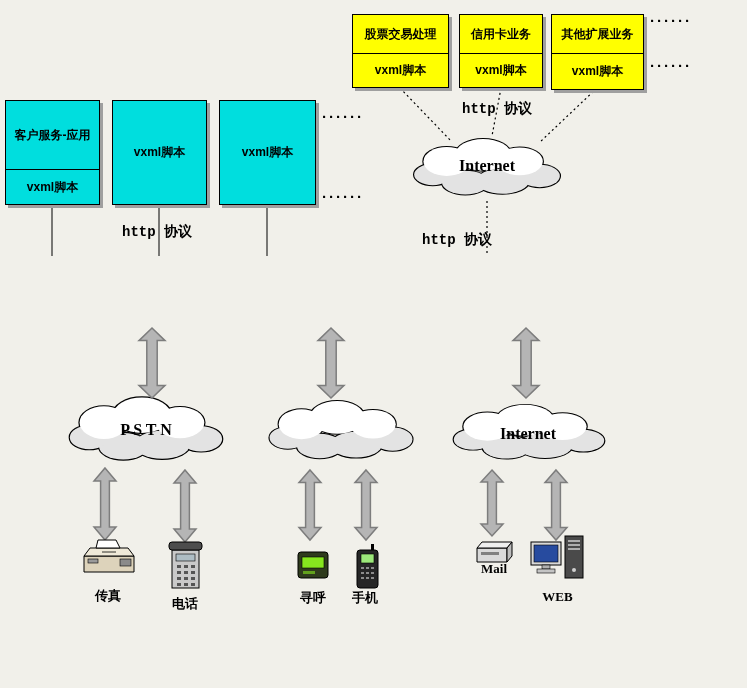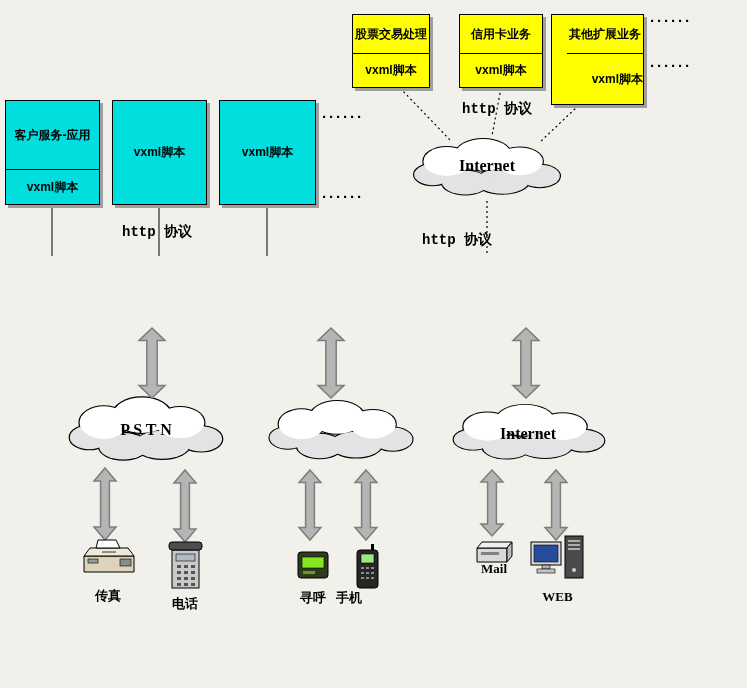--- a/index.html
+++ b/index.html
@@ -158,29 +158,29 @@
       <line x1="37" y1="9" x2="49" y2="9" stroke="#cfcfcf" stroke-width="1.5"></line>
       <line x1="37" y1="13" x2="49" y2="13" stroke="#cfcfcf" stroke-width="1.5"></line>
       <circle cx="43" cy="34" r="2" fill="#cfcfcf"></circle>
       <rect x="0" y="6" width="30" height="23" fill="#d9d9d9" stroke="#000"></rect>
       <rect x="3" y="9" width="24" height="17" fill="#274b9f" stroke="#000" stroke-width="0.6"></rect>
       <rect x="11" y="29" width="8" height="4" fill="#b0b0b0" stroke="#000" stroke-width="0.6"></rect>
       <rect x="6" y="33" width="18" height="4" fill="#c4c4c4" stroke="#000" stroke-width="0.6"></rect>
     </g>
   </svg>
 
-  <div class="svc-box yellow" style="left:352px; top:14px; width:78px; height:74px;">
+  <div class="svc-box yellow" style="left:352px; top:14px; width:97px; height:74px;">
     <div class="svc-title">股票交易处理</div>
     <div class="svc-script">vxml脚本</div>
   </div>
   <div class="svc-box yellow" style="left:459px; top:14px; width:84px; height:74px;">
     <div class="svc-title">信用卡业务</div>
     <div class="svc-script">vxml脚本</div>
   </div>
-  <div class="svc-box yellow" style="left:551px; top:14px; width:93px; height:91px;align-items:flex-end;">
+  <div class="svc-box yellow" style="left:551px; top:14px; width:93px; height:76px;">
     <div class="svc-title">其他扩展业务</div>
     <div class="svc-script">vxml脚本</div>
   </div>
 
   <div class="svc-box cyan" style="left:5px; top:100px; width:95px; height:105px;">
     <div class="svc-title">客户服务-应用</div>
     <div class="svc-script">vxml脚本</div>
   </div>
   <div class="svc-box cyan" style="left:112px; top:100px; width:95px; height:105px;">
     <div class="svc-script">vxml脚本</div>
@@ -199,17 +199,17 @@
   <div class="abs center http-label" style="left:409px; top:231px; width:96px; height:18px;">http 协议</div>
 
 
   <div class="abs center cloud-label" style="left:437px; top:156px; width:100px; height:20px;">Internet</div>
   <div class="abs center cloud-label" style="left:96px; top:419px; width:100px; height:22px;">P S T N</div>
   <div class="abs center cloud-label" style="left:478px; top:423px; width:100px; height:22px;">Internet</div>
 
   <div class="abs center dev-label" style="left:78px; top:587px; width:60px;">传真</div>
   <div class="abs center dev-label" style="left:159px; top:595px; width:52px;">电话</div>
   <div class="abs center dev-label" style="left:287px; top:589px; width:52px;">寻呼</div>
-  <div class="abs center dev-label" style="left:323px; top:589px; width:52px;">手机</div>
+  <div class="abs center dev-label" style="left:339px; top:589px; width:52px;">手机</div>
   <div class="abs center dev-label latin-label" style="left:468px; top:561px; width:52px;">Mail</div>
   <div class="abs center dev-label latin-label" style="left:530px; top:589px; width:55px;">WEB</div>
 
 </div>
 
 </body></html>

